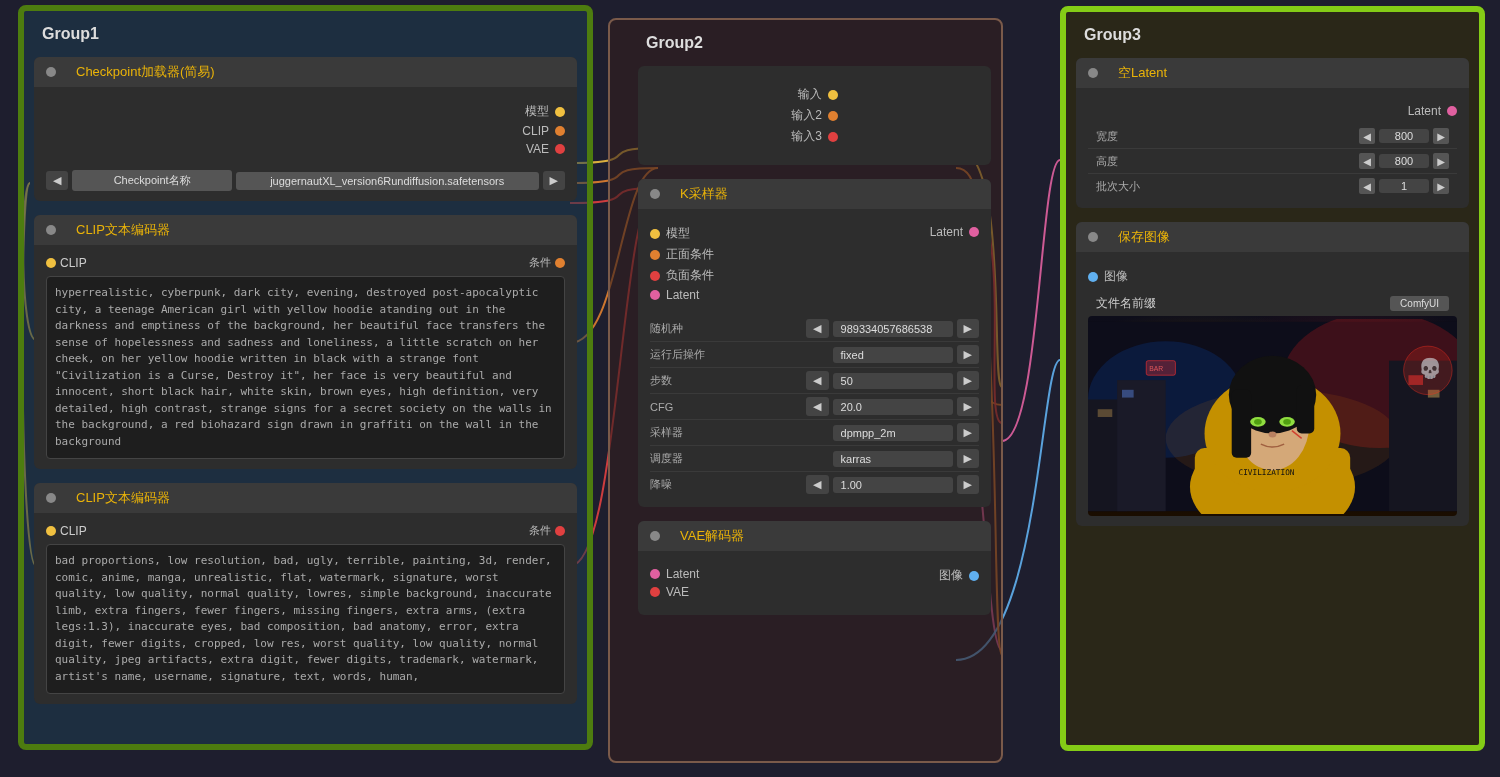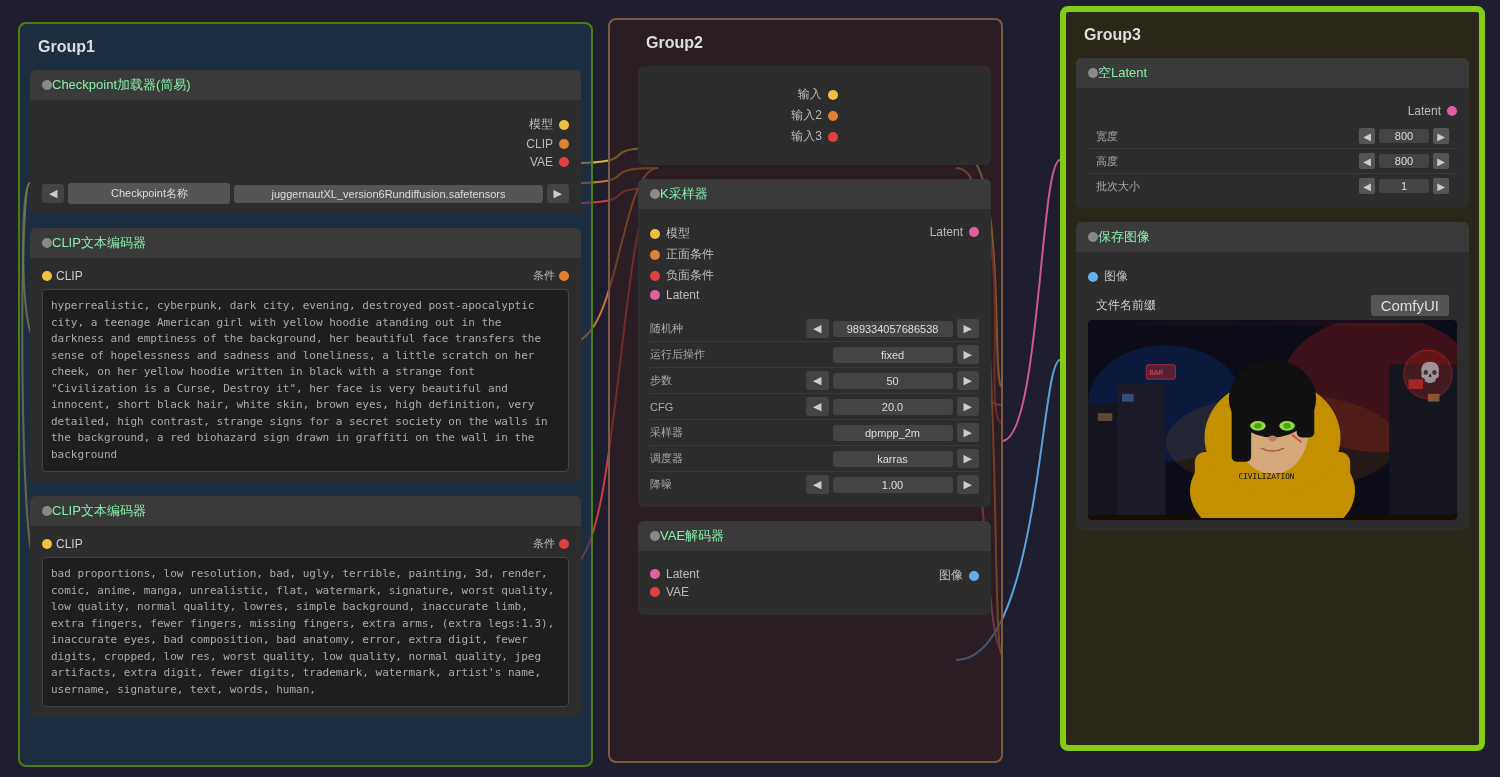--- a/index.html
+++ b/index.html
@@ -31,25 +31,25 @@
       font-size: 16px;
       font-weight: bold;
       color: #ddd;
       margin-bottom: 10px;
       padding: 4px 8px;
     }
 
     
     .group1 {
       left: 18px;
-      top: 22px;
+      top: 5px;
       width: 575px;
       height: 745px;
       background: rgba(30, 60, 80, 0.55);
-      border: 2px solid #4d7c0f;
+      border: 6px solid #4d7c0f;
     }
 
     
     .group2 {
       left: 608px;
       top: 18px;
       width: 395px;
       height: 745px;
       background: rgba(50, 30, 30, 0.6);
       border: 2px solid #7a5a4a;
@@ -72,23 +72,23 @@
       border-radius: 6px;
       margin-bottom: 14px;
       overflow: hidden;
     }
 
     .node-header {
       background: #3a3a3a;
       padding: 6px 12px;
       display: flex;
       align-items: center;
-      gap: 0;
+      gap: 20px;
       font-size: 13px;
-      color: #86efac;
+      color: #eab308;
     }
 
     .node-dot {
       width: 10px;
       height: 10px;
       border-radius: 50%;
       display: inline-block;
       flex-shrink: 0;
     }
 
@@ -171,21 +171,20 @@
       align-items: center;
       gap: 4px;
     }
     .param-val {
       background: #444;
       border-radius: 3px;
       padding: 2px 8px;
       font-size: 11px;
       color: #ddd;
       min-width: 120px;
-      text-align: center;
     }
 
     
     .wires-overlay {
       position: absolute;
       top: 0;
       left: 0;
       width: 100%;
       height: 100%;
       pointer-events: none;
@@ -289,21 +288,21 @@
     .save-row {
       display: flex;
       align-items: center;
       justify-content: space-between;
       padding: 4px 8px;
     }
     .save-val {
       background: #555;
       border-radius: 3px;
       padding: 2px 10px;
-      font-size: 15px;
+      font-size: 10px;
       color: #ddd;
     }
 
   </style>
 </head>
 <body>
 
 <div class="canvas-bg">
 
   <svg class="wires-overlay">

